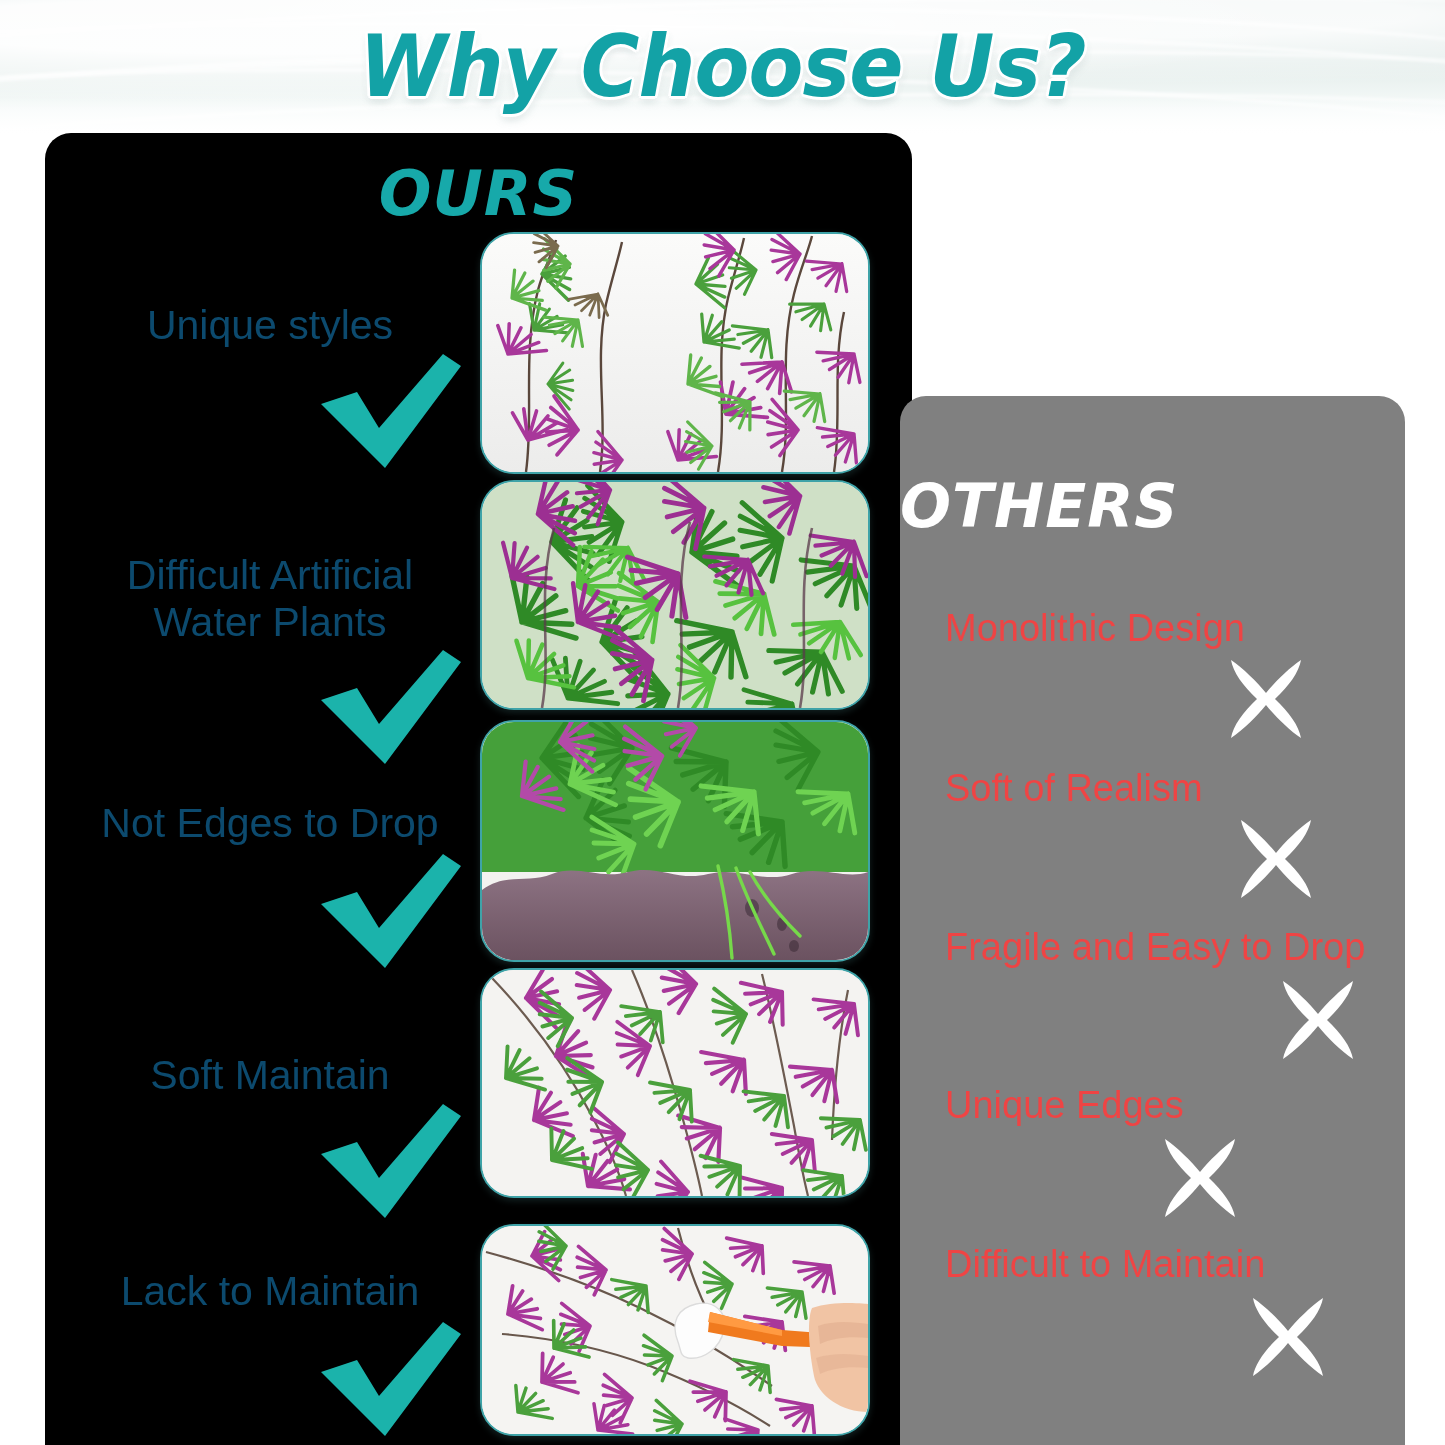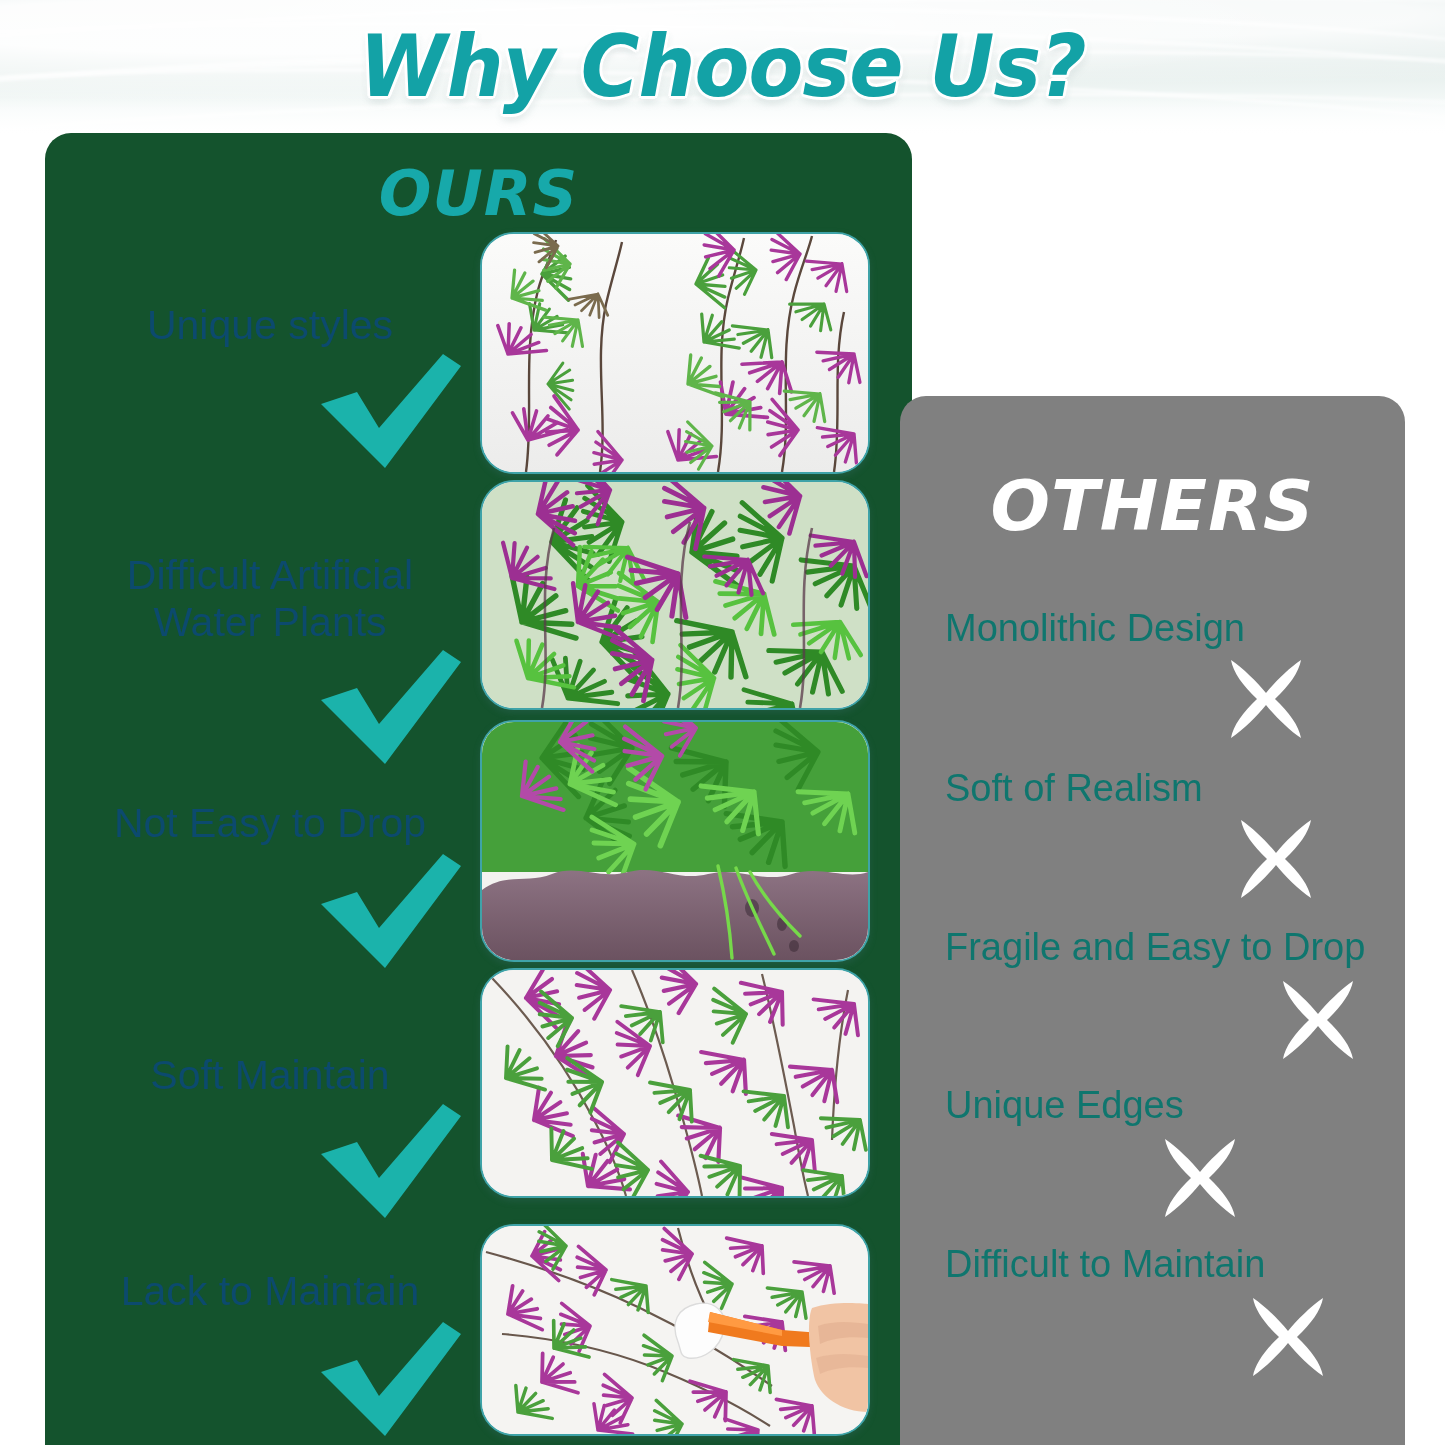--- a/index.html
+++ b/index.html
@@ -32,46 +32,46 @@
       font-family:"DejaVu Sans","Liberation Sans",sans-serif;
       transform:scaleX(.93);transform-origin:50% 50%;
       text-shadow:
         0 0 3px #fff, 0 0 3px #fff, 0 0 6px #fff, 0 0 10px #fff,
         3px 0 0 #fff,-3px 0 0 #fff,0 3px 0 #fff,0 -3px 0 #fff,
         2px 2px 0 #fff,-2px 2px 0 #fff,2px -2px 0 #fff,-2px -2px 0 #fff,
         0 5px 9px rgba(120,150,150,.35);}
 
   
   #ours-panel{position:absolute;left:45px;top:133px;width:867px;height:1312px;
-      background:#14532d;border-radius:26px 26px 0 0;}
+      background:#000000;border-radius:26px 26px 0 0;}
   #others-panel{position:absolute;left:900px;top:396px;width:505px;height:1049px;
       background:#808080;border-radius:26px 26px 0 0;}
 
   #ours-heading{position:absolute;left:0;top:28px;width:867px;text-align:center;
       font-size:62px;line-height:66px;font-weight:bold;font-style:italic;color:#17a9aa;
       font-family:"DejaVu Sans","Liberation Sans",sans-serif;letter-spacing:1px;}
-  #others-heading{position:absolute;left:0;top:78px;width:505px;text-align:center;
-      font-size:70px;line-height:64px;font-weight:bold;font-style:italic;color:#ffffff;
+  #others-heading{position:absolute;left:0;top:78px;width:505px;
+      font-size:60px;line-height:64px;font-weight:bold;font-style:italic;color:#ffffff;
       font-family:"DejaVu Sans","Liberation Sans",sans-serif;letter-spacing:1px;}
 
   
   .ours-row{position:absolute;left:60px;width:420px;}
   .ours-label{position:absolute;left:0;width:420px;text-align:center;color:#0c4a6e;
       font-size:41px;line-height:47px;font-weight:400;}
   .check{position:absolute;width:150px;height:118px;}
 
   
   .photo{position:absolute;left:480px;width:386px;border-radius:34px;overflow:hidden;
       border:2px solid #3fa3a8;box-shadow:0 3px 7px rgba(60,110,110,.30);
       background:#f2f2f0;}
   .ph-inner{position:absolute;inset:0;}
 
   
   .others-row{position:absolute;left:945px;width:455px;}
-  .others-label{position:absolute;left:0;color:#0f766e;font-size:38px;line-height:44px;
+  .others-label{position:absolute;left:0;color:#ef4444;font-size:38px;line-height:44px;
       font-weight:400;white-space:nowrap;}
   .xmark{position:absolute;width:86px;height:86px;}
 </style>
 </head>
 <body>
 
 <div id="banner">
   <div class="wave w1">
       <i></i>
     </div>
@@ -110,21 +110,21 @@
 
 <div class="ours-row" style="top:552px">
   <div class="ours-label" style="white-space:pre-line">Difficult Artificial
 Water Plants</div>
   <svg class="check" style="left:255px;top:96px" viewBox="0 0 150 118">
     <path d="M6 52 L42 40 L64 76 L128 2 L146 14 L70 116 Z" fill="#1bb3ab"></path>
   </svg>
 </div>
 
 <div class="ours-row" style="top:800px">
-  <div class="ours-label">Not Easy to Drop</div>
+  <div class="ours-label">Not Edges to Drop</div>
   <svg class="check" style="left:255px;top:52px" viewBox="0 0 150 118">
     <path d="M6 52 L42 40 L64 76 L128 2 L146 14 L70 116 Z" fill="#1bb3ab"></path>
   </svg>
 </div>
 
 <div class="ours-row" style="top:1052px">
   <div class="ours-label">Soft Maintain</div>
   <svg class="check" style="left:255px;top:50px" viewBox="0 0 150 118">
     <path d="M6 52 L42 40 L64 76 L128 2 L146 14 L70 116 Z" fill="#1bb3ab"></path>
   </svg>

